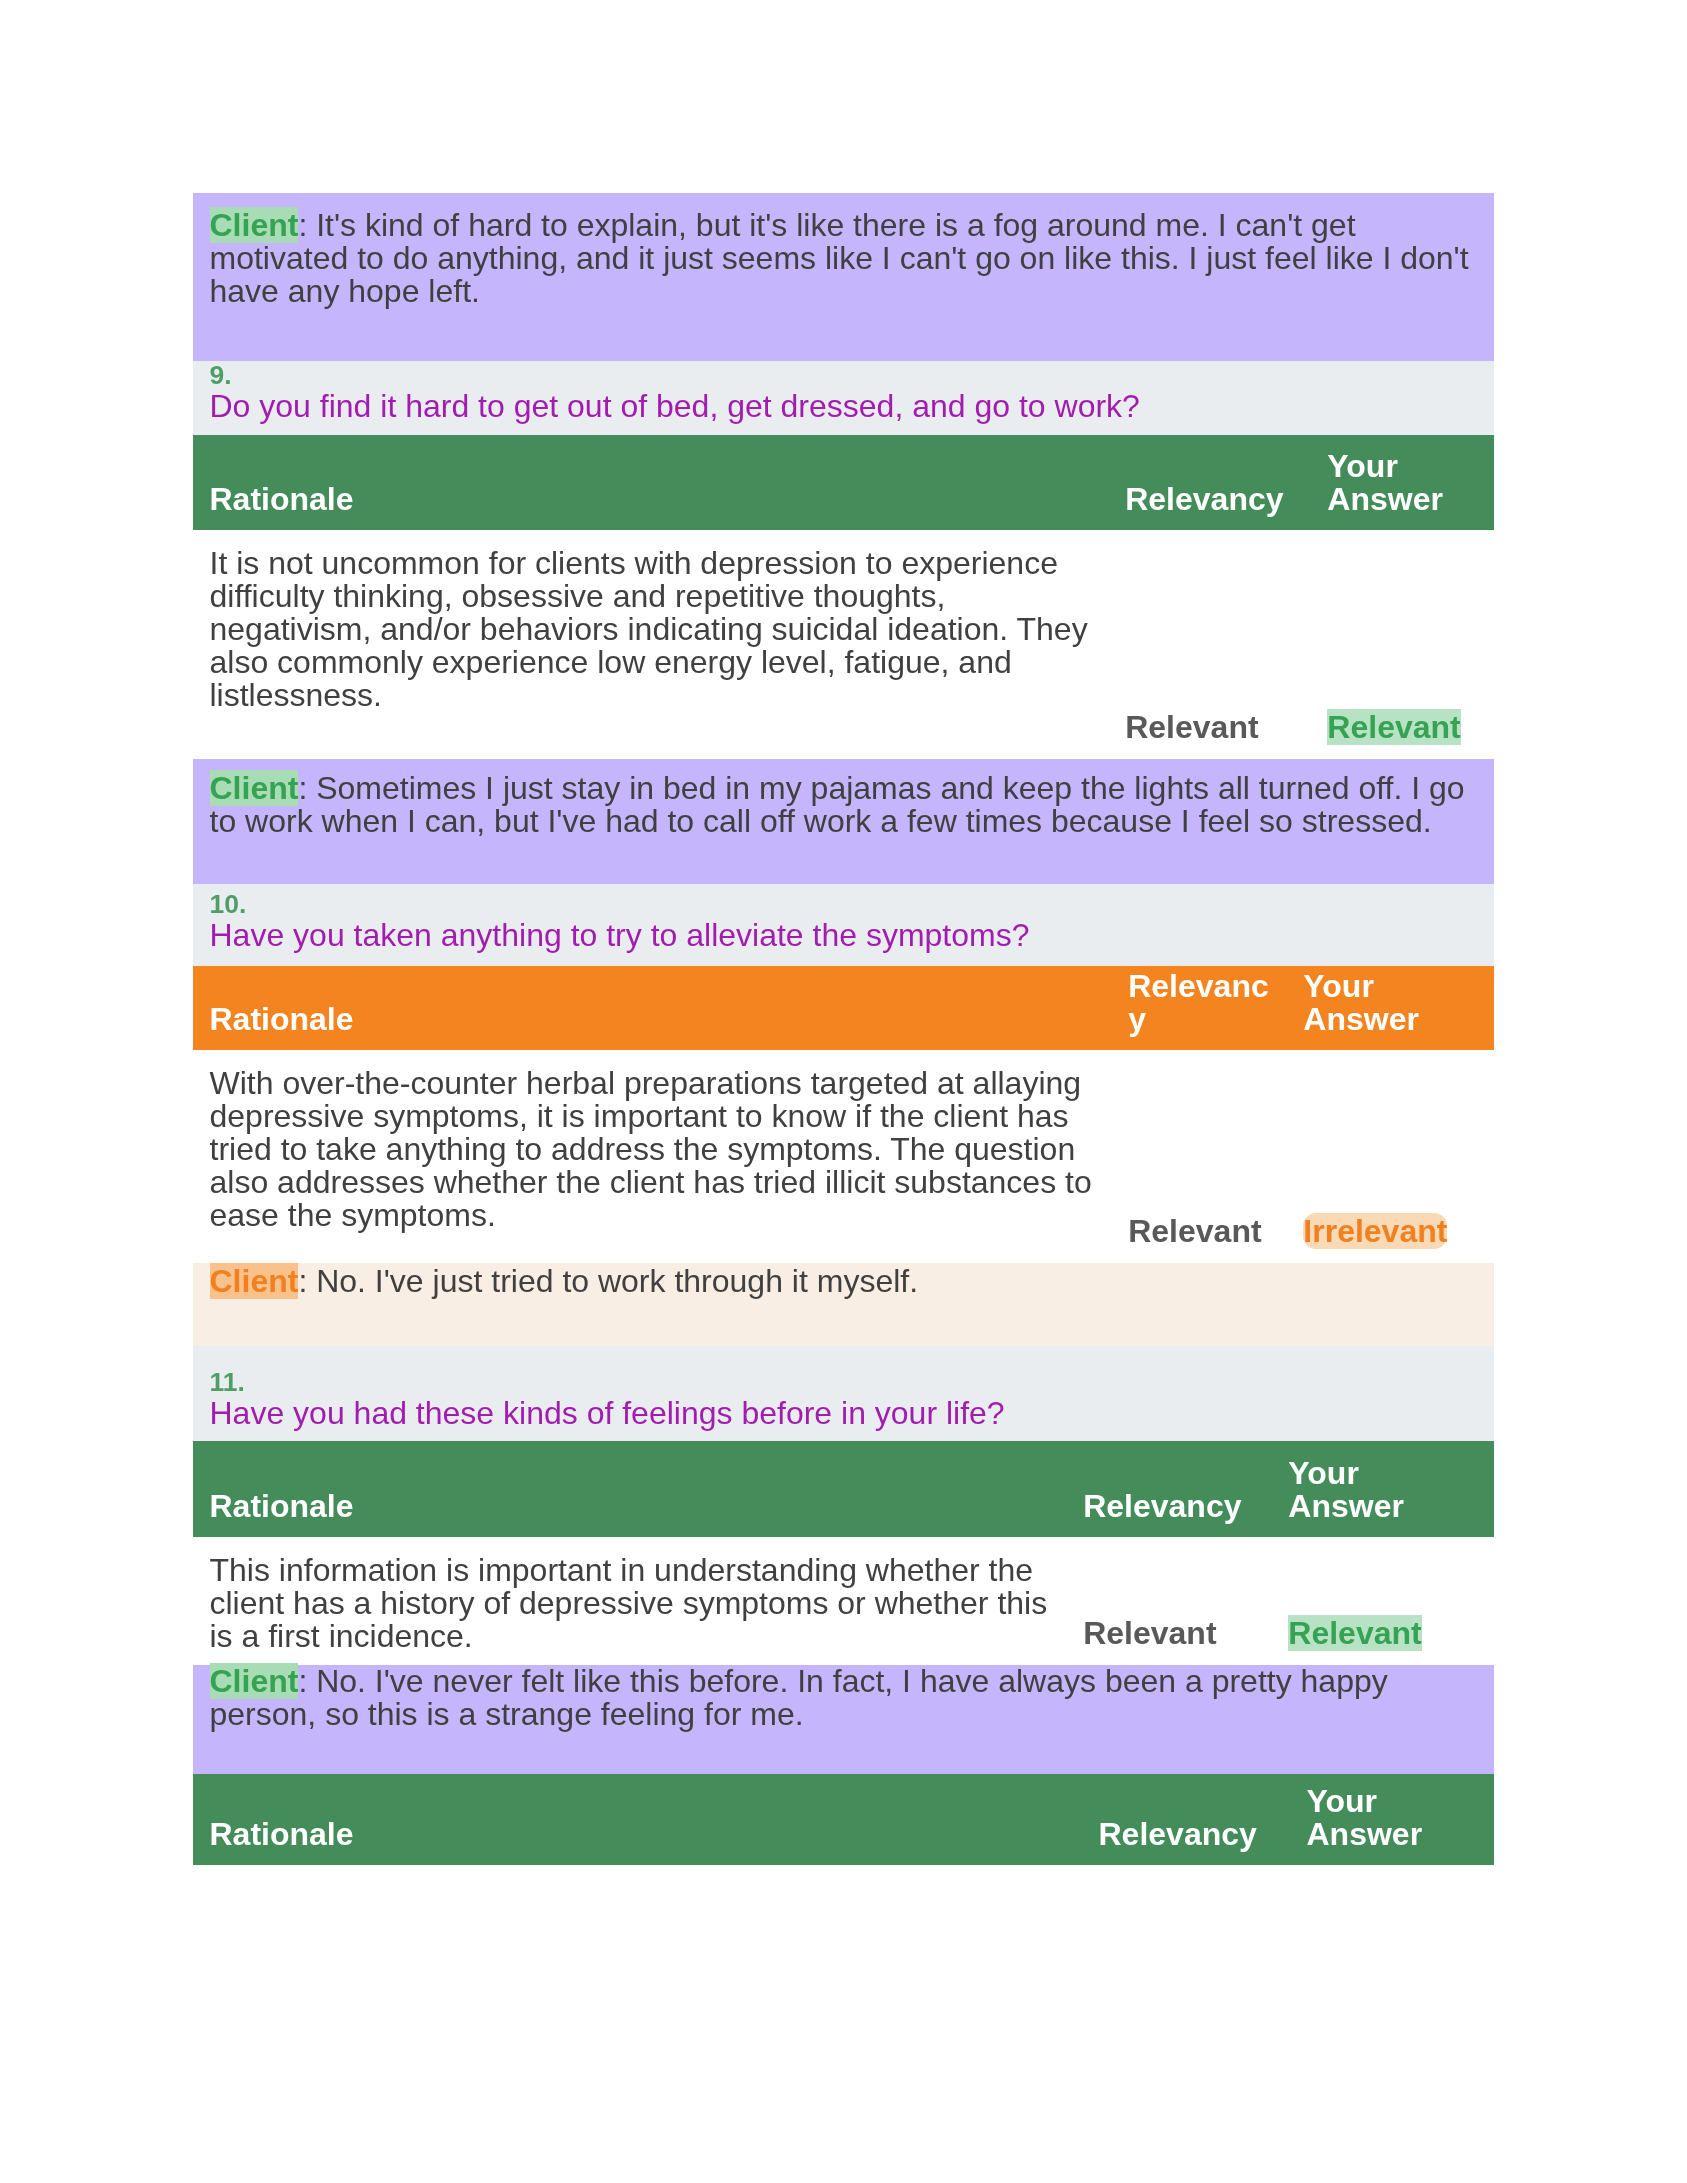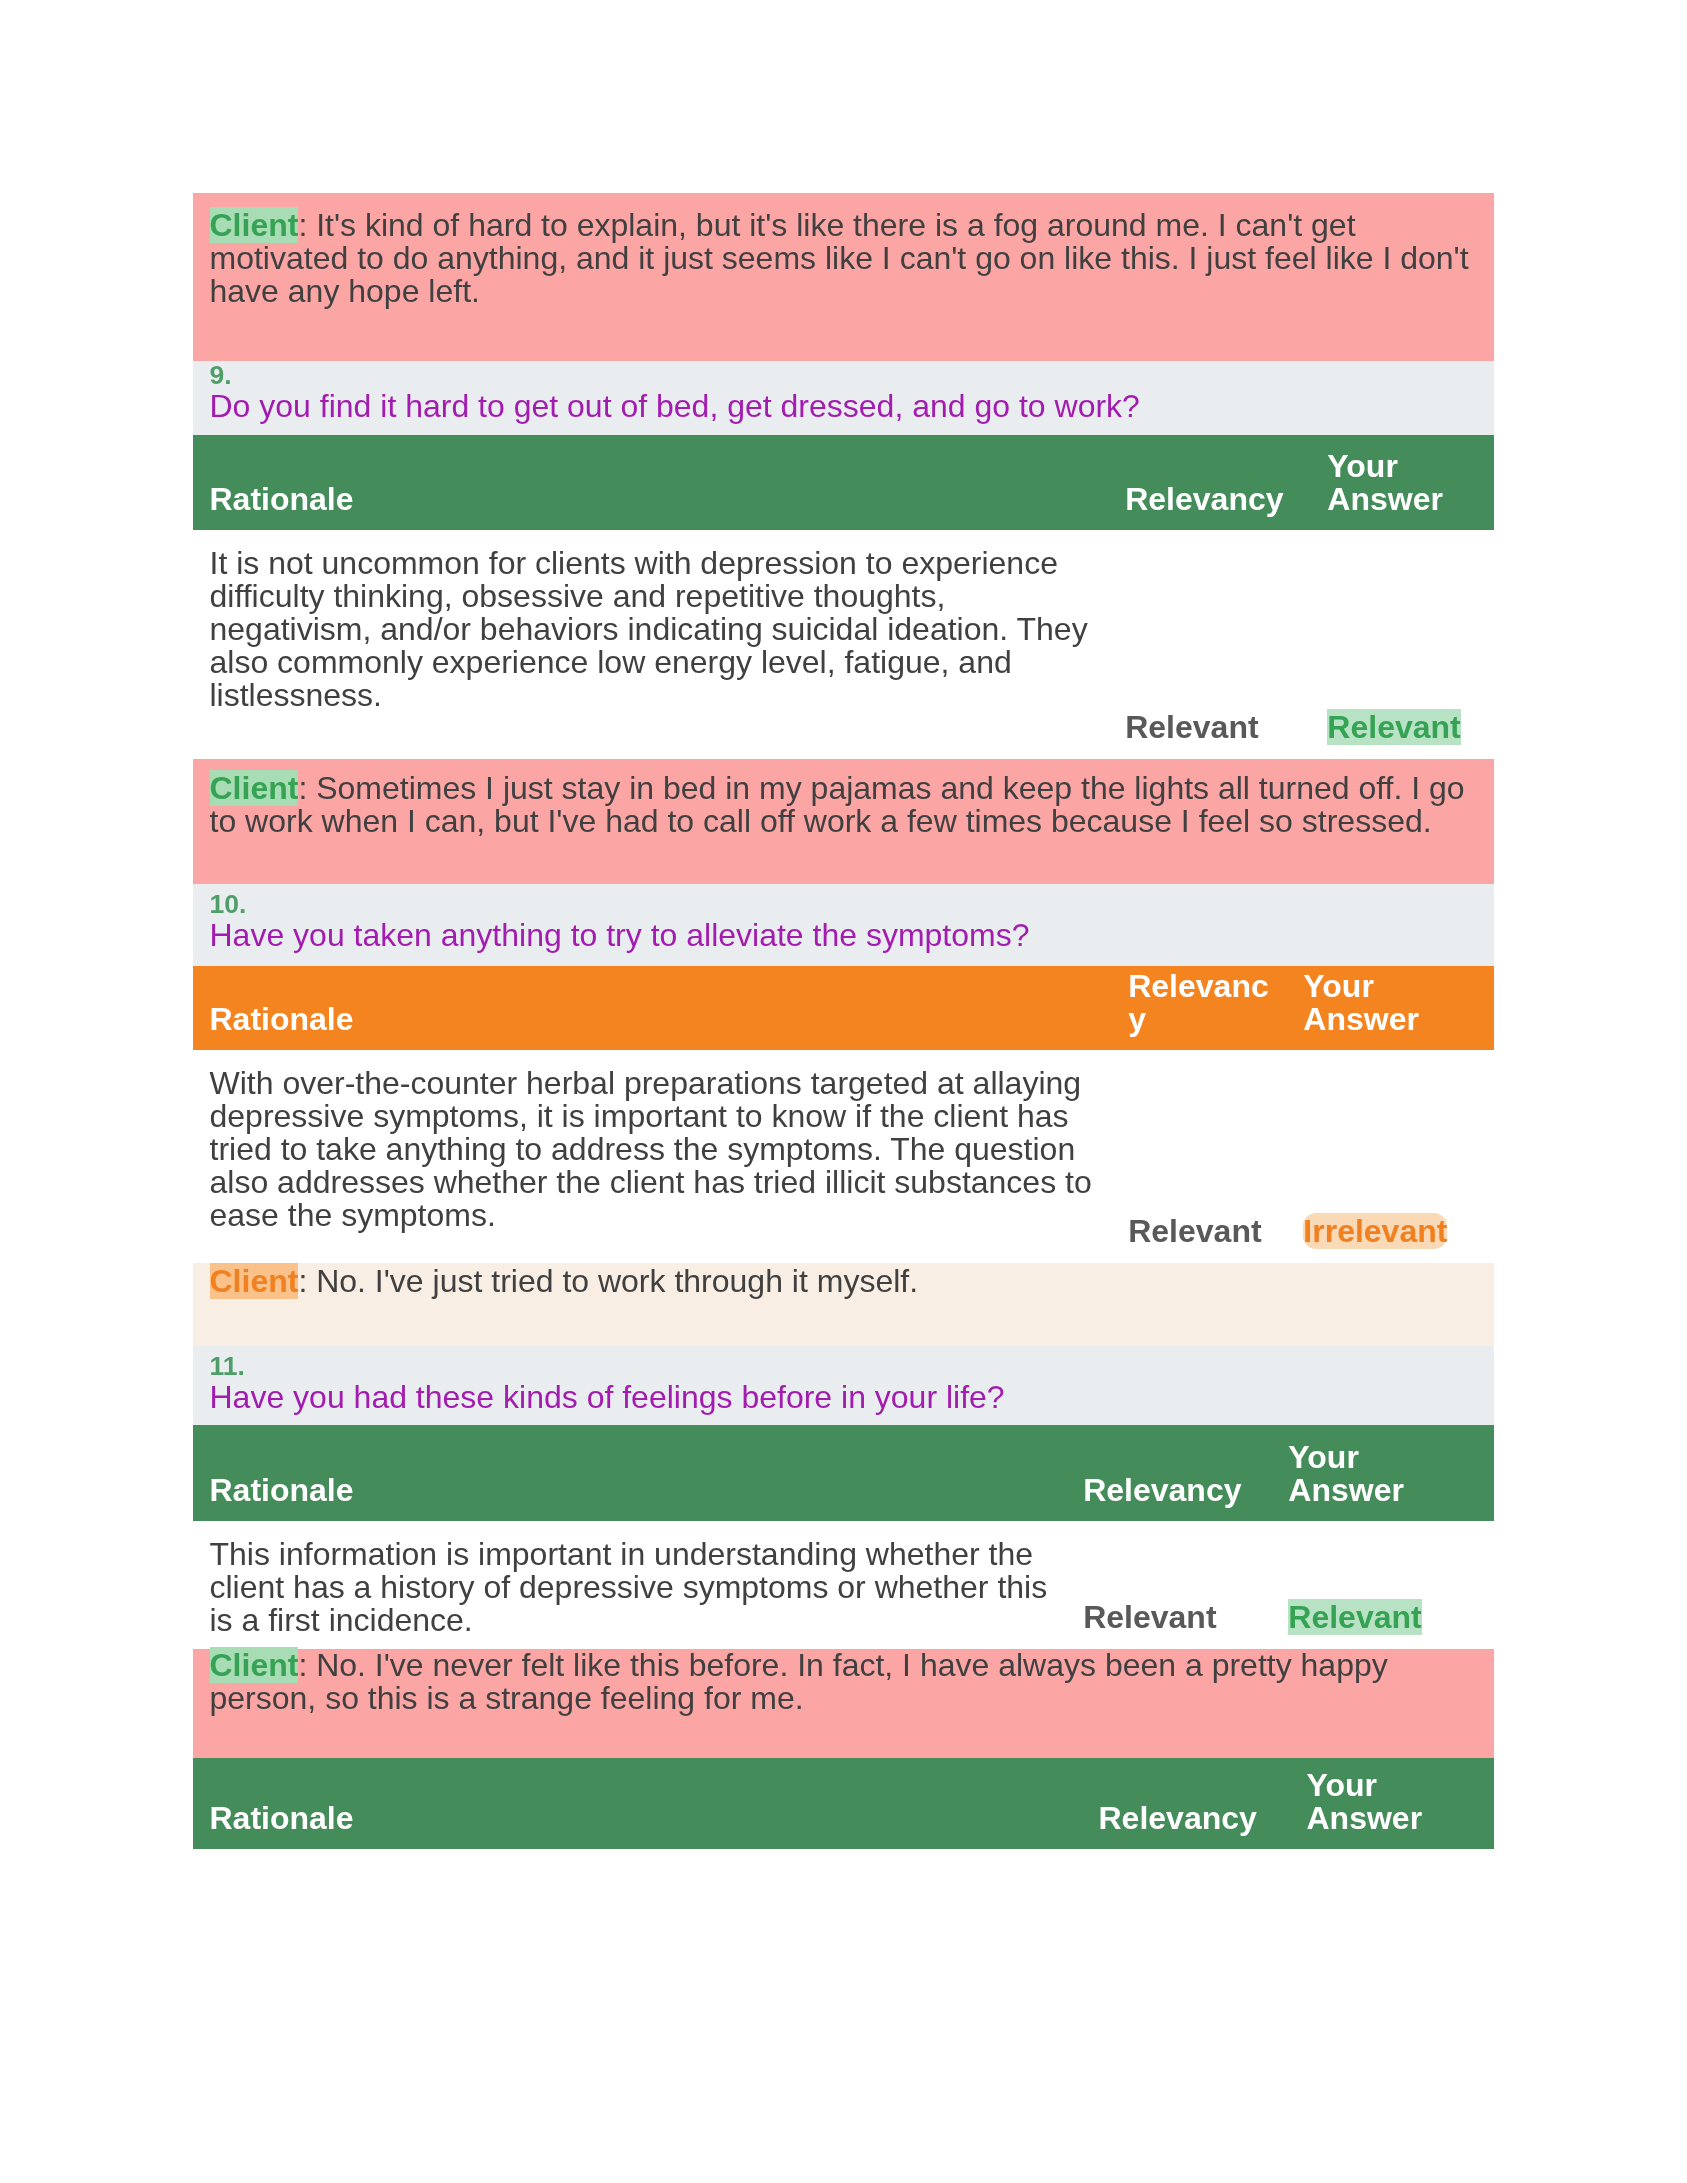--- a/index.html
+++ b/index.html
@@ -1,19 +1,19 @@
 <!DOCTYPE html>
 <html style="font-size:10.6px"><head>
 <meta charset="utf-8">
 <style>
   html,body{margin:0;padding:0;background:#ffffff;}
   body{width:1687px;height:2183px;font-family:"Liberation Sans",sans-serif;}
   .page{position:absolute;left:193px;top:193px;width:1301px;}
   .client{font-size:32px;line-height:33px;color:#404040;padding:0 16.5px;}
-  .tone-green{background:#fca5a5;}
+  .tone-green{background:#c4b5fd;}
   .tone-orange{background:#f8eee4;}
   .who{background:#a8dcb5;color:#35a353;font-weight:bold;}
   .who.org{background:#fac28a;color:#f08020;}
   .qwrap{background:#e9edf0;padding:0 16.5px;}
   .qnum{color:#4f9e68;font-size:26.5px;font-weight:bold;display:block;line-height:29px;}
   .q{font-size:32px;line-height:33px;color:#a21caf;text-underline-offset:2.6px;text-decoration-thickness:1.3px;}
   table{border-collapse:collapse;width:1301px;table-layout:fixed;}
   th{color:#ffffff;font-weight:bold;font-size:32px;line-height:33px;padding:0 16px 14px 16.5px;vertical-align:bottom;text-align:left;overflow-wrap:break-word;word-break:break-word;}
   td{font-size:32px;line-height:33px;padding:0 16px 0 16.5px;vertical-align:top;color:#404040;}
   td.rel,td.ans{font-weight:bold;vertical-align:bottom;}
@@ -63,21 +63,21 @@
           <th>Your Answer</th>
         </tr>
         <tr style="height:213px">
           <td style="padding-top:17px">With over-the-counter herbal preparations targeted at allaying depressive symptoms, it is important to know if the client has tried to take anything to address the symptoms. The question also addresses whether the client has tried illicit substances to ease the symptoms.</td>
           <td class="rel" style="padding-bottom:15px">Relevant</td>
           <td class="ans" style="padding-bottom:15px"><span class="hl-orange">Irrelevant</span></td>
         </tr>
       </tbody>
     </table>
     <div class="client tone-orange" style="height:81px;padding-top:2px"><span class="who org">Client</span><span>: </span><span>No. I've just tried to work through it myself.</span></div>
-    <div class="qwrap" style="height:73px;padding-top:6px"><span class="qnum">11.</span><span class="q">Have you had these kinds of feelings before in your life?</span></div>
+    <div class="qwrap" style="height:73px;padding-top:22px"><span class="qnum">11.</span><span class="q">Have you had these kinds of feelings before in your life?</span></div>
     <table class="green">
       <colgroup>
         <col style="width:873px">
         <col style="width:205px">
         <col style="width:222px">
       </colgroup>
       <tbody>
         <tr style="height:96px">
           <th>Rationale</th>
           <th>Relevancy</th>

